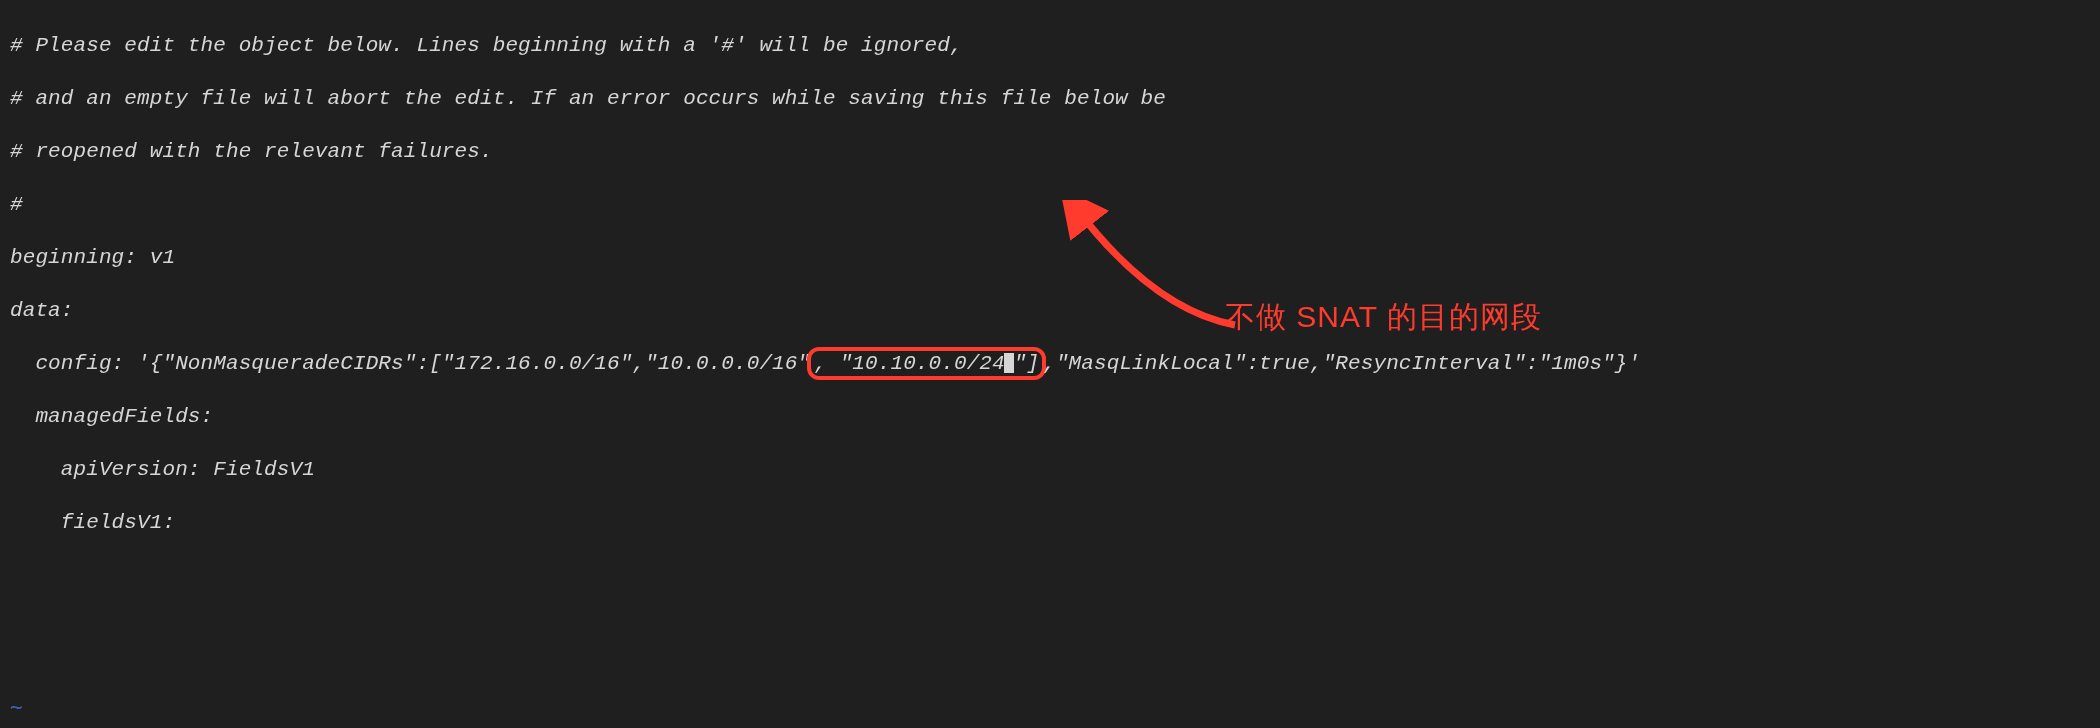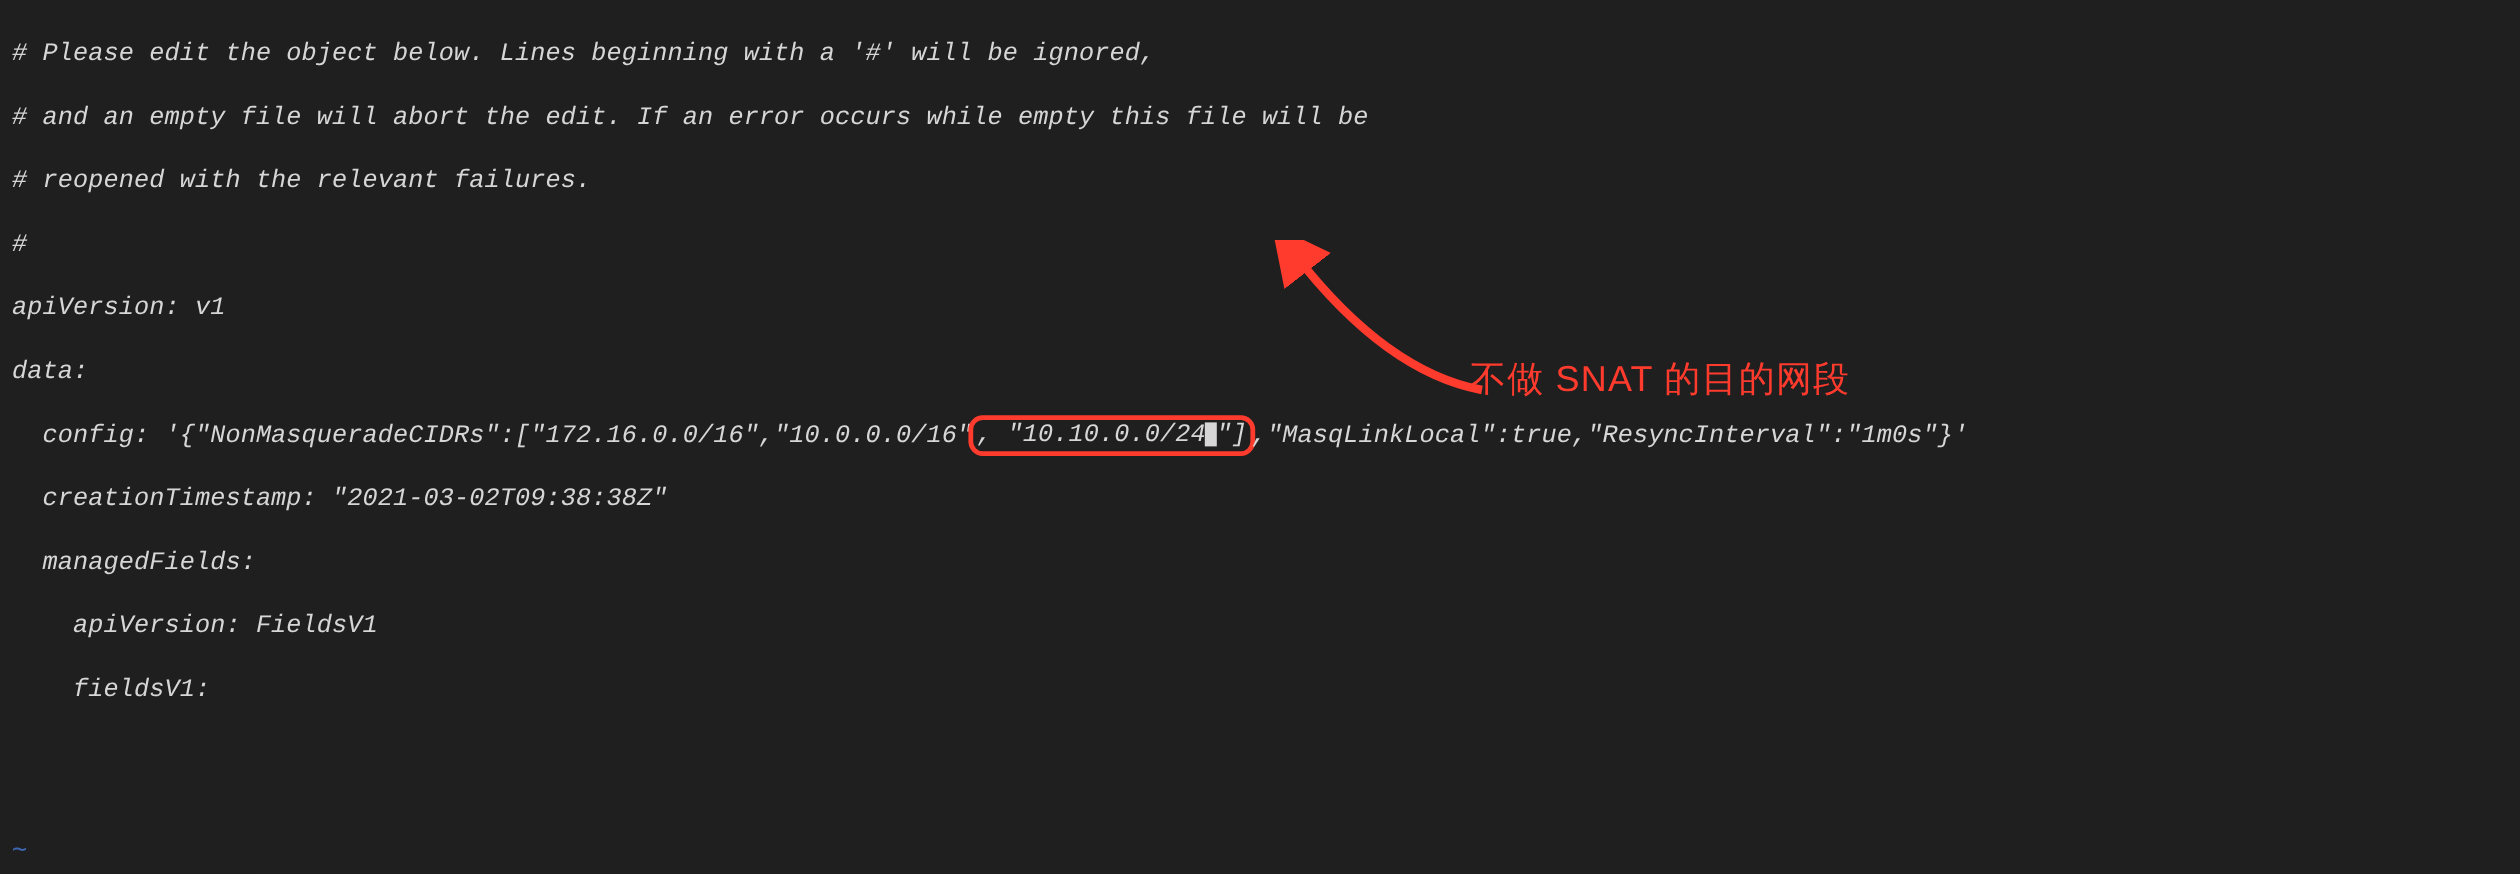--- a/index.html
+++ b/index.html
@@ -63,27 +63,26 @@
     color: #3e67b1;
     font-family: "Menlo", "Consolas", monospace;
     font-size: 21px;
   }
 </style>
 </head>
 <body>
 
 <div class="editor">
 <span class="line"># Please edit the object below. Lines beginning with a '#' will be ignored,</span>
-<span class="line"># and an empty file will abort the edit. If an error occurs while empty this file will be</span>
+<span class="line"># and an empty file will abort the edit. If an error occurs while saving this file below be</span>
 <span class="line"># reopened with the relevant failures.</span>
 <span class="line">#</span>
-<span class="line">apiVersion: v1</span>
+<span class="line">beginning: v1</span>
 <span class="line">data:</span>
 <span class="line"><span>  config: '{"NonMasqueradeCIDRs":["172.16.0.0/16","10.0.0.0/16"</span><span class="highlight-box"><span>, </span><span>"10.10.0.0/24</span><span class="cursor"></span><span>"]</span></span><span>,"MasqLinkLocal":true,"ResyncInterval":"1m0s"}'</span></span>
-<span class="line">  creationTimestamp: "2021-03-02T09:38:38Z"</span>
 <span class="line">  managedFields:</span>
 <span class="line">    apiVersion: FieldsV1</span>
 <span class="line">    fieldsV1:</span>
 
 
 
 
 
 
 

